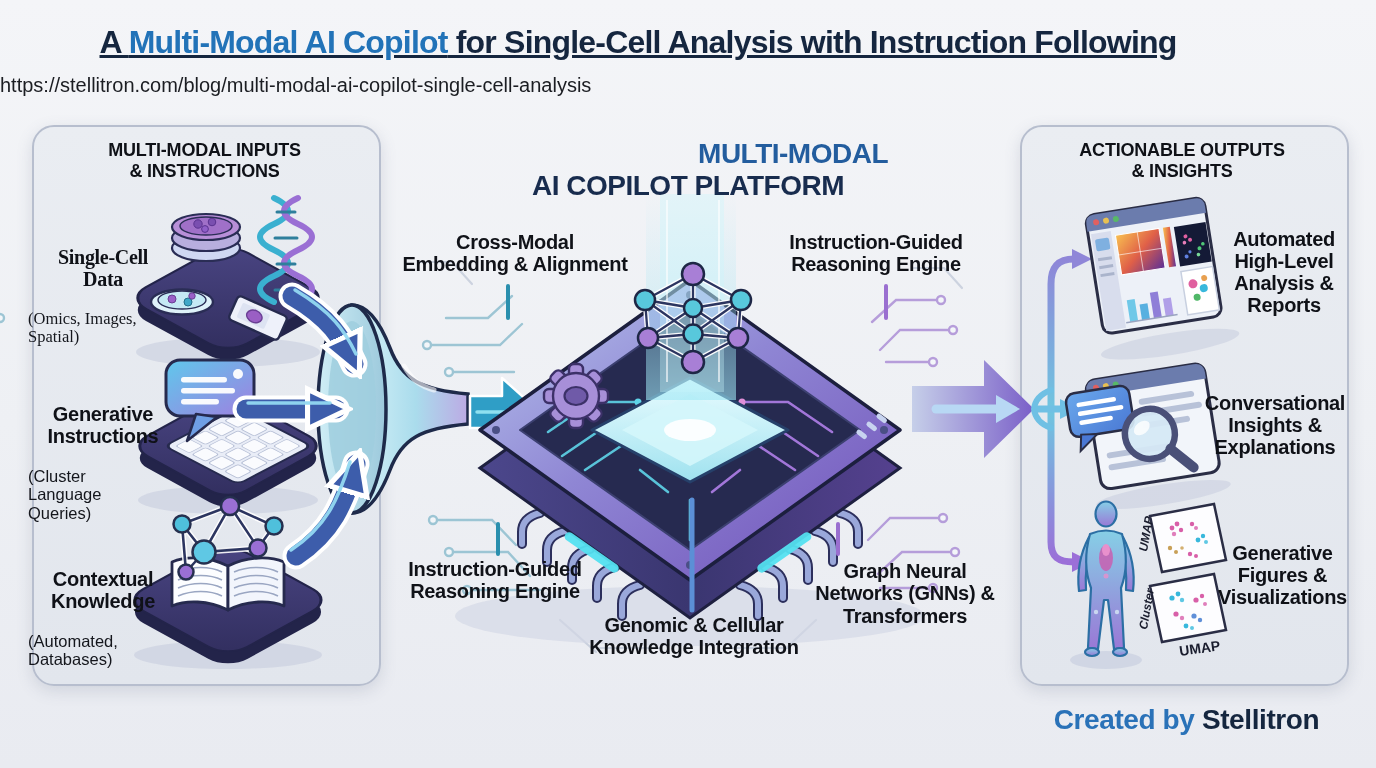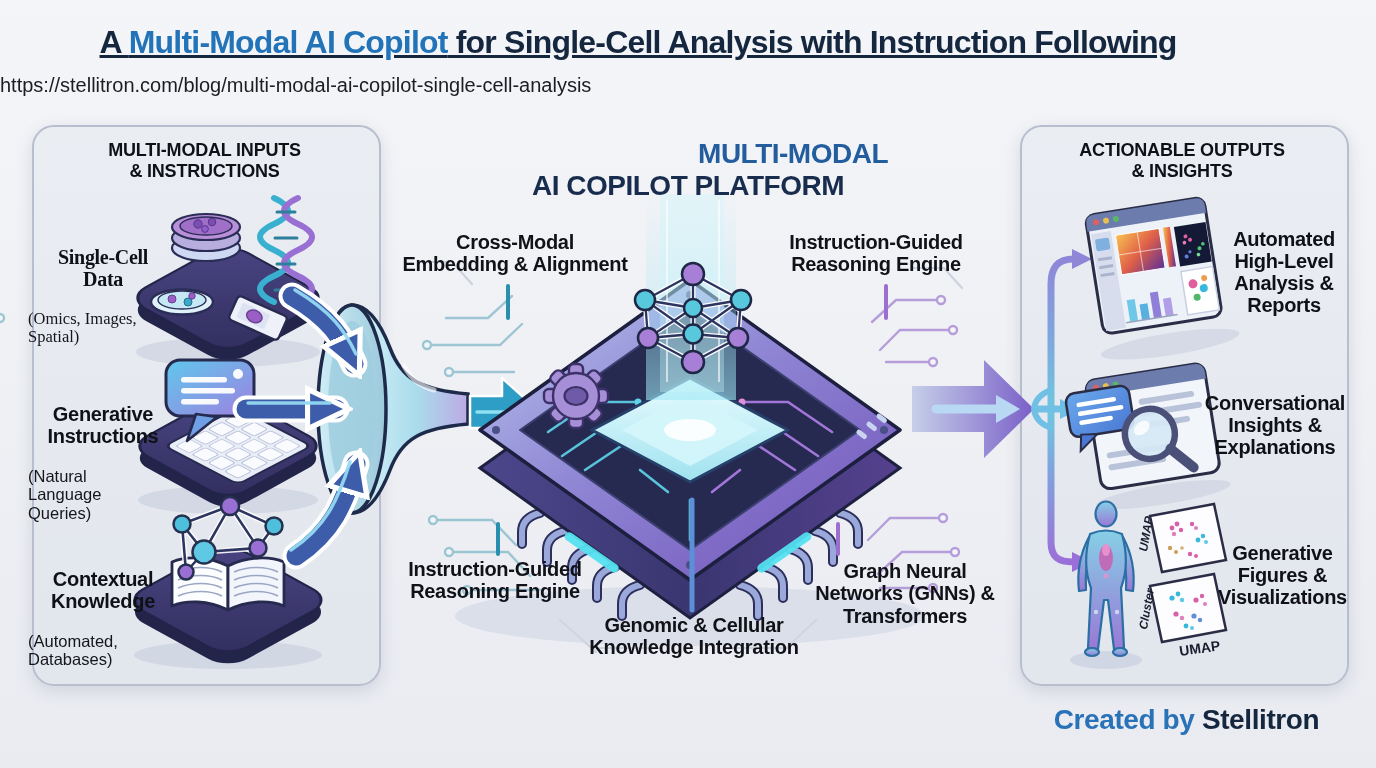--- a/index.html
+++ b/index.html
@@ -567,21 +567,21 @@
 &amp; INSTRUCTIONS</div>
   <div class="txt" style="left:28px;top:228px;width:150px;font-family:Liberation Serif, serif;">
     <div class="itemT">Single-Cell
 Data</div>
     <div class="itemS">(Omics, Images,
 Spatial)</div>
   </div>
   <div class="txt" style="left:28px;top:385px;width:150px;">
     <div class="itemT">Generative
 Instructions</div>
-    <div class="itemS">(Natural
+    <div class="itemS">(Cluster
 Language
 Queries)</div>
   </div>
   <div class="txt" style="left:28px;top:550px;width:150px;">
     <div class="itemT">Contextual
 Knowledge</div>
     <div class="itemS">(Automated,
 Databases)</div>
   </div>
 

